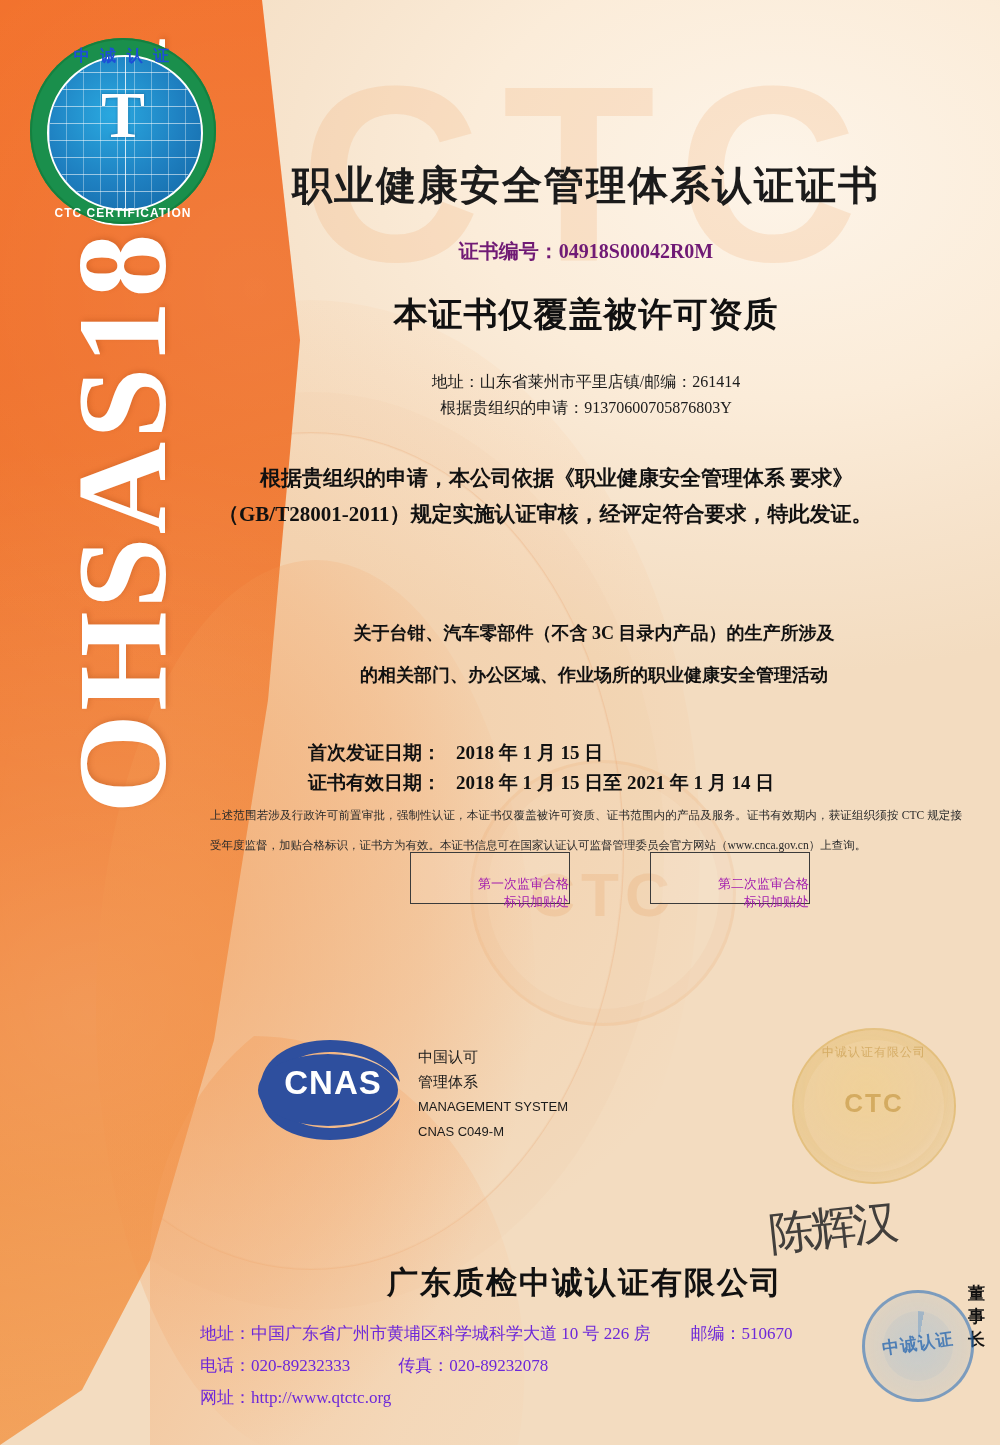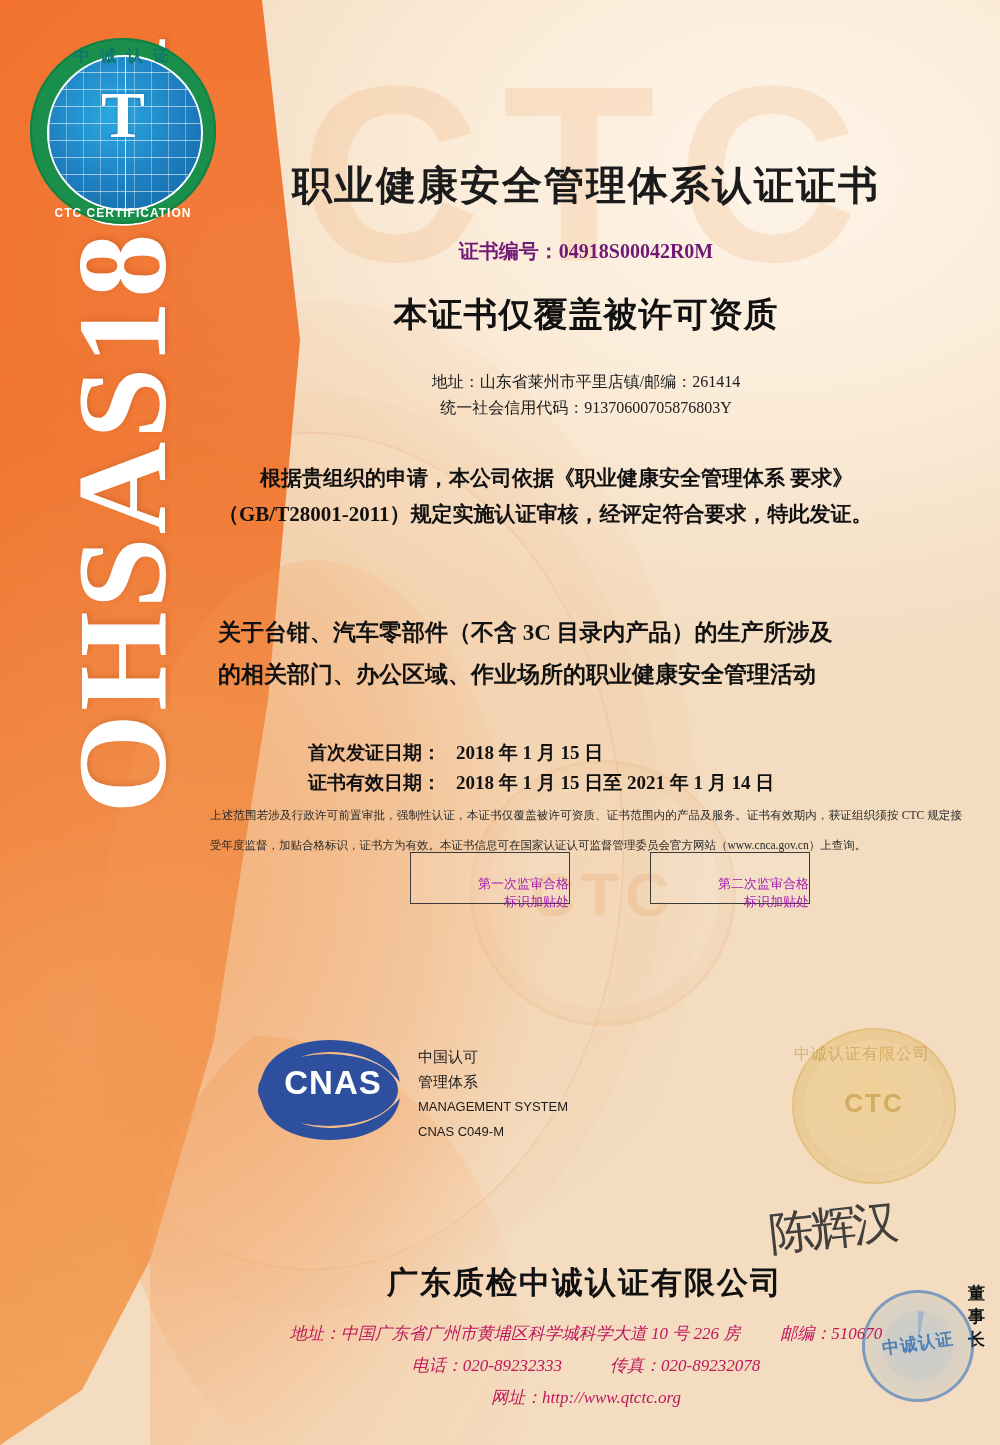--- a/index.html
+++ b/index.html
@@ -190,21 +190,21 @@
     font-family: "Liberation Serif", serif;
     font-size: 66px;
     line-height: 1;
     font-weight: bold;
     text-shadow: 0 0 3px rgba(0,40,80,0.4);
   }
   .logo .cn-top {
     position: absolute;
     left: 0; right: 0; top: 8px;
     text-align: center;
-    color: #0f766e;
+    color: #1d4ed8;
     font-family: "Liberation Sans", sans-serif;
     font-weight: bold;
     font-size: 16px;
     letter-spacing: 3px;
   }
   .logo .en-bottom {
     position: absolute;
     left: 0; right: 0; bottom: 4px;
     text-align: center;
     color: #ffffff;
@@ -274,25 +274,25 @@
     color: #111111;
     text-align: justify;
   }
   .para .indent { display: inline-block; width: 42px; }
 
   .scope {
     position: absolute;
     left: 18px;
     right: 30px;
     top: 612px;
-    font-size: 23px;
+    font-size: 18px;
     line-height: 42px;
     color: #111111;
     font-weight: bold;
-    text-align: left;
+    text-align: center;
   }
 
   .dates {
     position: absolute;
     left: 108px;
     top: 738px;
     font-size: 19px;
     line-height: 30px;
     color: #111111;
     font-weight: bold;
@@ -385,22 +385,22 @@
     text-align: center;
     font-family: "Liberation Sans", sans-serif;
     font-size: 26px;
     font-weight: bold;
     letter-spacing: 2px;
     color: rgba(190,140,50,0.55);
   }
   .gold-seal .gs-arc {
     position: absolute;
     left: 0; right: 0; top: 14px;
-    text-align: left;
-    font-size: 16px;
+    text-align: center;
+    font-size: 12px;
     letter-spacing: 1px;
     color: rgba(190,140,50,0.5);
   }
 
   
   .signature {
     position: absolute;
     left: 570px;
     top: 1192px;
     width: 230px;
@@ -462,24 +462,22 @@
     text-align: center;
     font-family: "Liberation Sans", sans-serif;
     font-size: 31px;
     font-weight: bold;
     letter-spacing: 2px;
     color: #111111;
   }
   .footer-line {
     position: absolute;
     left: 0; right: 28px;
-    text-align: center;
     font-size: 17px;
-    color: #be185d;
-    font-style: italic;
+    color: #6d28d9;
   }
   .f1 { top: 1322px; }
   .f2 { top: 1354px; }
   .f3 { top: 1386px; }
   .f2 .gap { display: inline-block; width: 48px; }
   .f1 .gap { display: inline-block; width: 40px; }
 </style>
 </head>
 <body>
 
@@ -515,21 +513,21 @@
 
     <div class="cert-title">职业健康安全管理体系认证证书</div>
 
     <div class="cert-no">
       <span>证书编号：</span><span>04918S00042R0M</span>
     </div>
 
     <div class="company">本证书仅覆盖被许可资质</div>
 
     <div class="addr-line addr-1">地址：山东省莱州市平里店镇/邮编：261414</div>
-    <div class="addr-line addr-2">统一社会信用代码：91370600705876803Y</div>
+    <div class="addr-line addr-2">根据贵组织的申请：91370600705876803Y</div>
 
     <div class="para">
       <span class="indent"></span><span>根据贵组织的申请，本公司依据《职业健康安全管理体系  要求》</span><br>
       <span>（GB/T28001-2011）规定实施认证审核，经评定符合要求，特此发证。</span><br>
     </div>
 
     <div class="scope">
       <span>关于台钳、汽车零部件（不含 3C 目录内产品）的生产所涉及</span><br>
       <span>的相关部门、办公区域、作业场所的职业健康安全管理活动</span>
     </div>

